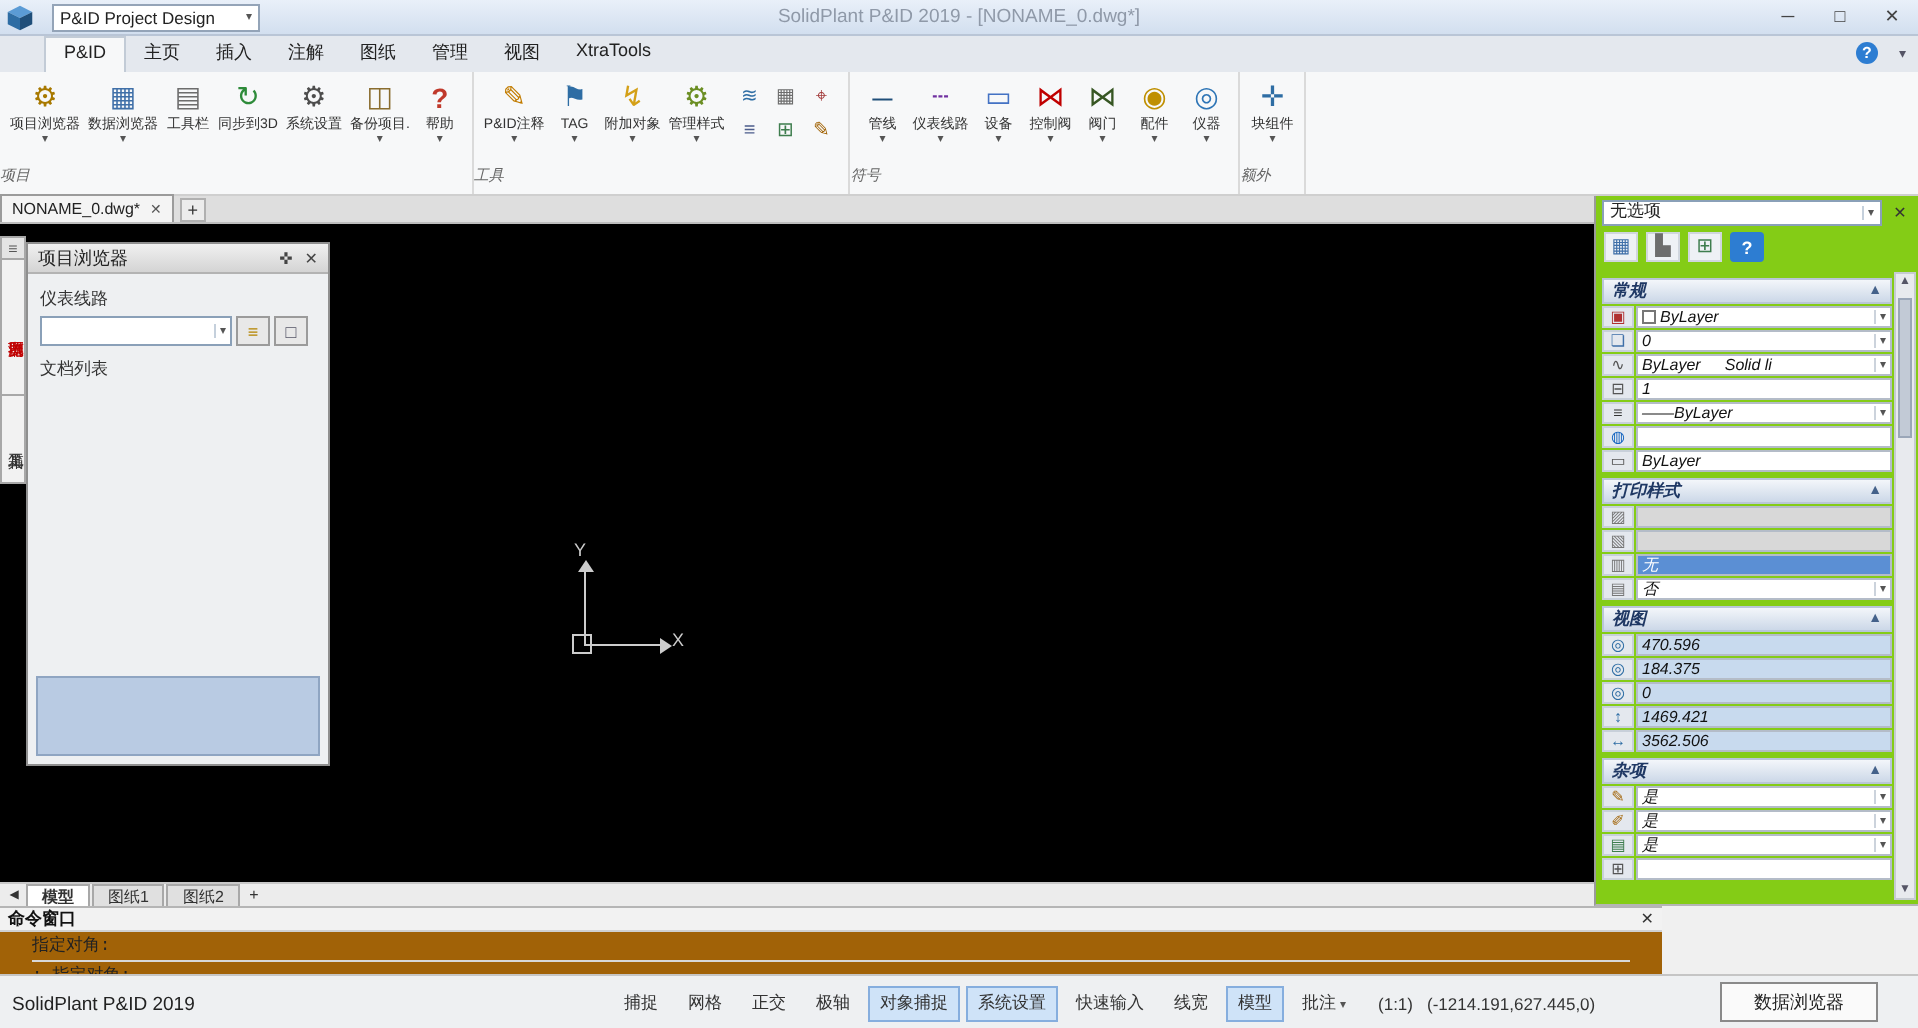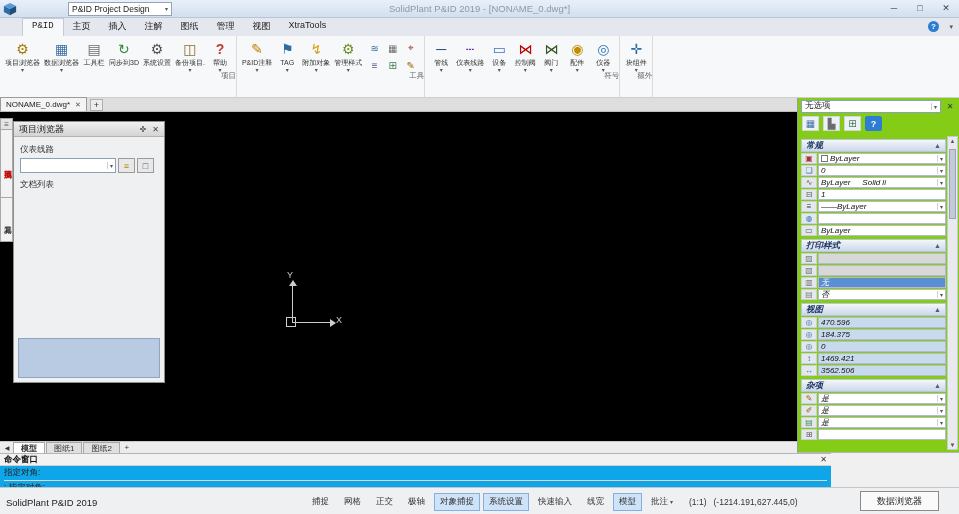--- a/index.html
+++ b/index.html
@@ -2,43 +2,43 @@
 <html><head>
 <meta charset="utf-8">
 <style>
   * { margin:0; padding:0; box-sizing:border-box; }
   html,body { width:959px; height:514px; overflow:hidden; }
   body { position:relative; font-family:"Liberation Sans","DejaVu Sans",sans-serif; font-size:9px; background:#f0f0f0; color:#222; }
 
   
   #titlebar { position:absolute; left:0; top:0; width:959px; height:18px;
     background:linear-gradient(#e9f0f9,#d2dfef); border-bottom:1px solid #b9c5d6;
-    display:flex; align-items:center;gap:42px; }
+    display:flex; align-items:center; }
   .app-logo { width:14px; height:14px; margin-left:3px; }
   .workspace { margin-left:9px; width:104px; height:14px; background:#fff; border:1px solid #94a4b8;
     display:flex; align-items:center; padding:0 3px; font-size:8.5px; color:#222; }
   .workspace .ddv { margin-left:auto; font-size:6px; color:#555; }
   .win-title { position:absolute; left:0; right:0; text-align:center; color:#8f99a8; font-size:9.5px; pointer-events:none; }
   .winbtns { margin-left:auto; display:flex; }
   .wbtn { width:26px; height:17px; text-align:center; line-height:17px; color:#444; font-size:9px; }
 
   
   #ribbontabs { position:absolute; left:0; top:18px; width:959px; height:18px; background:#e4e8ee; display:flex; align-items:flex-end; padding-left:22px; }
   .rtab { padding:2px 9px 3px; font-size:9px; color:#222; height:18px; }
-  .rtab.active { background:#f7f8f9; border:1px solid #c2cbd6; border-bottom:none;font-family:Liberation Mono, monospace; }
+  .rtab.active { background:#f7f8f9; border:1px solid #c2cbd6; border-bottom:none; }
   .ribbon-help { position:absolute; right:20px; top:3px; width:11px; height:11px; border-radius:50%;
     background:#2d7dd2; color:#fff; font-size:8px; font-weight:bold; text-align:center; line-height:11px; }
   .ribbon-chevron { position:absolute; right:6px; top:5px; font-size:7px; color:#556; }
 
   
   #ribbonbody { position:absolute; left:0; top:36px; width:959px; height:62px; background:#f7f8f9;
     border-bottom:1px solid #cfcfcf; display:flex; }
   .rgroup { position:relative; height:100%; border-right:1px solid #dadada; padding:1px 3px 11px 3px;
     display:flex; align-items:flex-start; }
-  .gname { position:absolute; bottom:16px; left:0; right:0; text-align:right; font-size:7.5px; color:#666; height:11px; line-height:11px; }
+  .gname { position:absolute; bottom:4px; left:0; right:0; text-align:left; font-size:7.5px; color:#666; height:11px; line-height:11px;font-style:italic; }
   .rbtn { display:flex; flex-direction:column; align-items:center; padding:1px 2px; height:50px; }
   .rbtn .ic { height:21px; width:22px; display:flex; align-items:center; justify-content:center; font-size:14px; }
   .rbtn .lb { font-size:7px; line-height:8px; color:#333; white-space:nowrap; }
   .rbtn .ddv { font-size:6px; line-height:6px; color:#555; }
   .sgrid { display:grid; grid-template-columns:repeat(3,17px); grid-auto-rows:16px; gap:1px; margin:3px 2px; }
   .sbtn { display:flex; align-items:center; justify-content:center; font-size:10px; }
 
   
   #docbar { position:absolute; left:0; top:98px; width:797px; height:14px; background:#dedede;
     border-bottom:1px solid #bdbdbd; display:flex; align-items:flex-end; }
@@ -120,22 +120,22 @@
     border-top:1px solid #c8c8c8; display:flex; align-items:center; padding-left:2px; gap:1px; font-size:8px; }
   .nav { width:10px; text-align:center; font-size:6px; color:#333; }
   .ltab { padding:0 7px; height:12px; line-height:11px; border:1px solid #a8a8a8; background:#e0e0e0; color:#333; }
   .ltab.active { background:#fff; font-weight:bold; }
   .lplus { width:12px; text-align:center; color:#333; }
 
   
   #cmd { position:absolute; left:0; top:453px; width:831px; height:34px; background:#f2f2f2; border-top:1px solid #b5b5b5; }
   .cmd-title { display:flex; height:11px; align-items:center; padding:0 4px; font-weight:bold; font-size:8.5px; color:#111; }
   .cmd-title .x { margin-left:auto; font-weight:normal; font-size:8px; color:#333; }
-  .cmd-lines { position:absolute; top:11px; left:0; right:0; bottom:0; background:#0ea5e9; border-top:1px solid #d0d0d0;
-    font-family:Liberation Sans, sans-serif; font-size:8.5px; color:#222; padding:1px 4px; }
+  .cmd-lines { position:absolute; top:11px; left:0; right:0; bottom:0; background:#a16207; border-top:1px solid #d0d0d0;
+    font-family:Liberation Mono, monospace; font-size:8.5px; color:#222; padding:1px 16px; }
   .cmd-line1 { border-bottom:1px solid #d8d8d8; padding-bottom:1px; }
   .cmd-line2 { padding-top:1px; }
 
   
   #statusbar { position:absolute; left:0; top:487px; width:959px; height:44px; background:#eef0f2; border-top:1px solid #c5c5c5; }
   .sb-app { position:absolute; left:6px; top:9px; font-size:9.5px; color:#222; }
   .sb-toggles { position:absolute; left:306px; top:5px; display:flex; gap:3px; align-items:center; }
   .tg { padding:2px 5px; font-size:8.5px; color:#333; border:1px solid transparent; white-space:nowrap; }
   .tg.active { background:#cfe3f8; border-color:#86aede; }
   .tg .ddv { font-size:6px; margin-left:2px; color:#555; }

